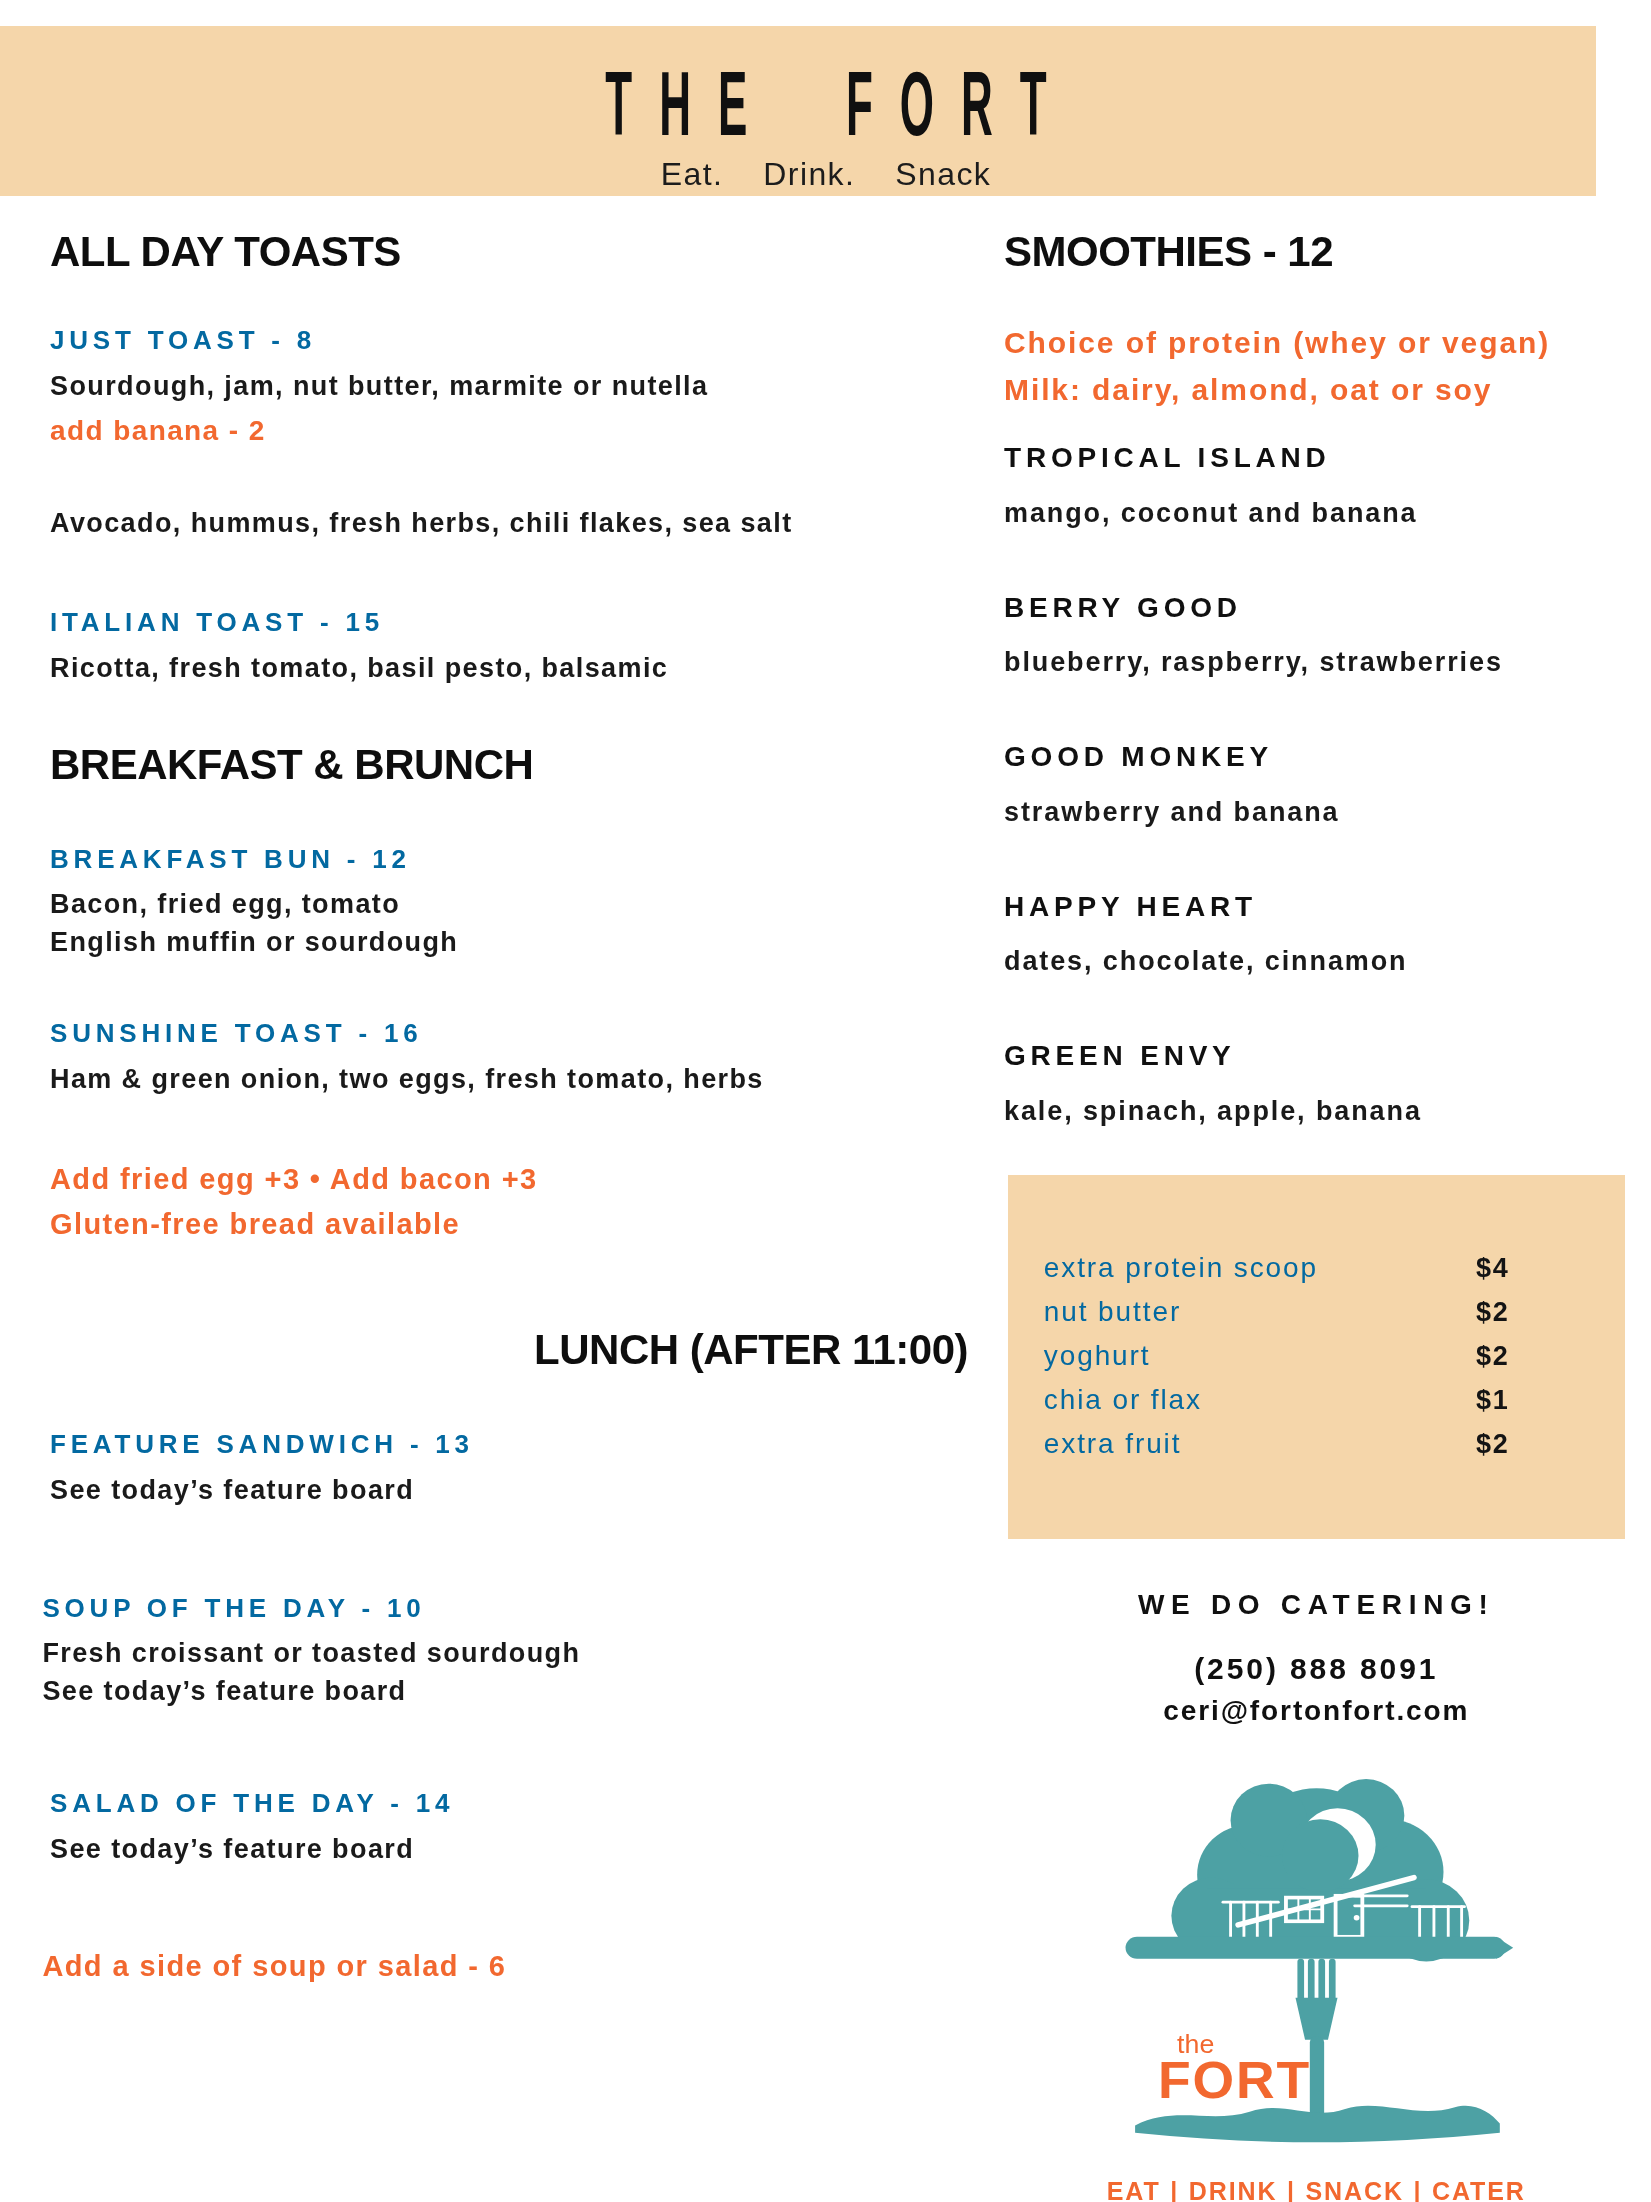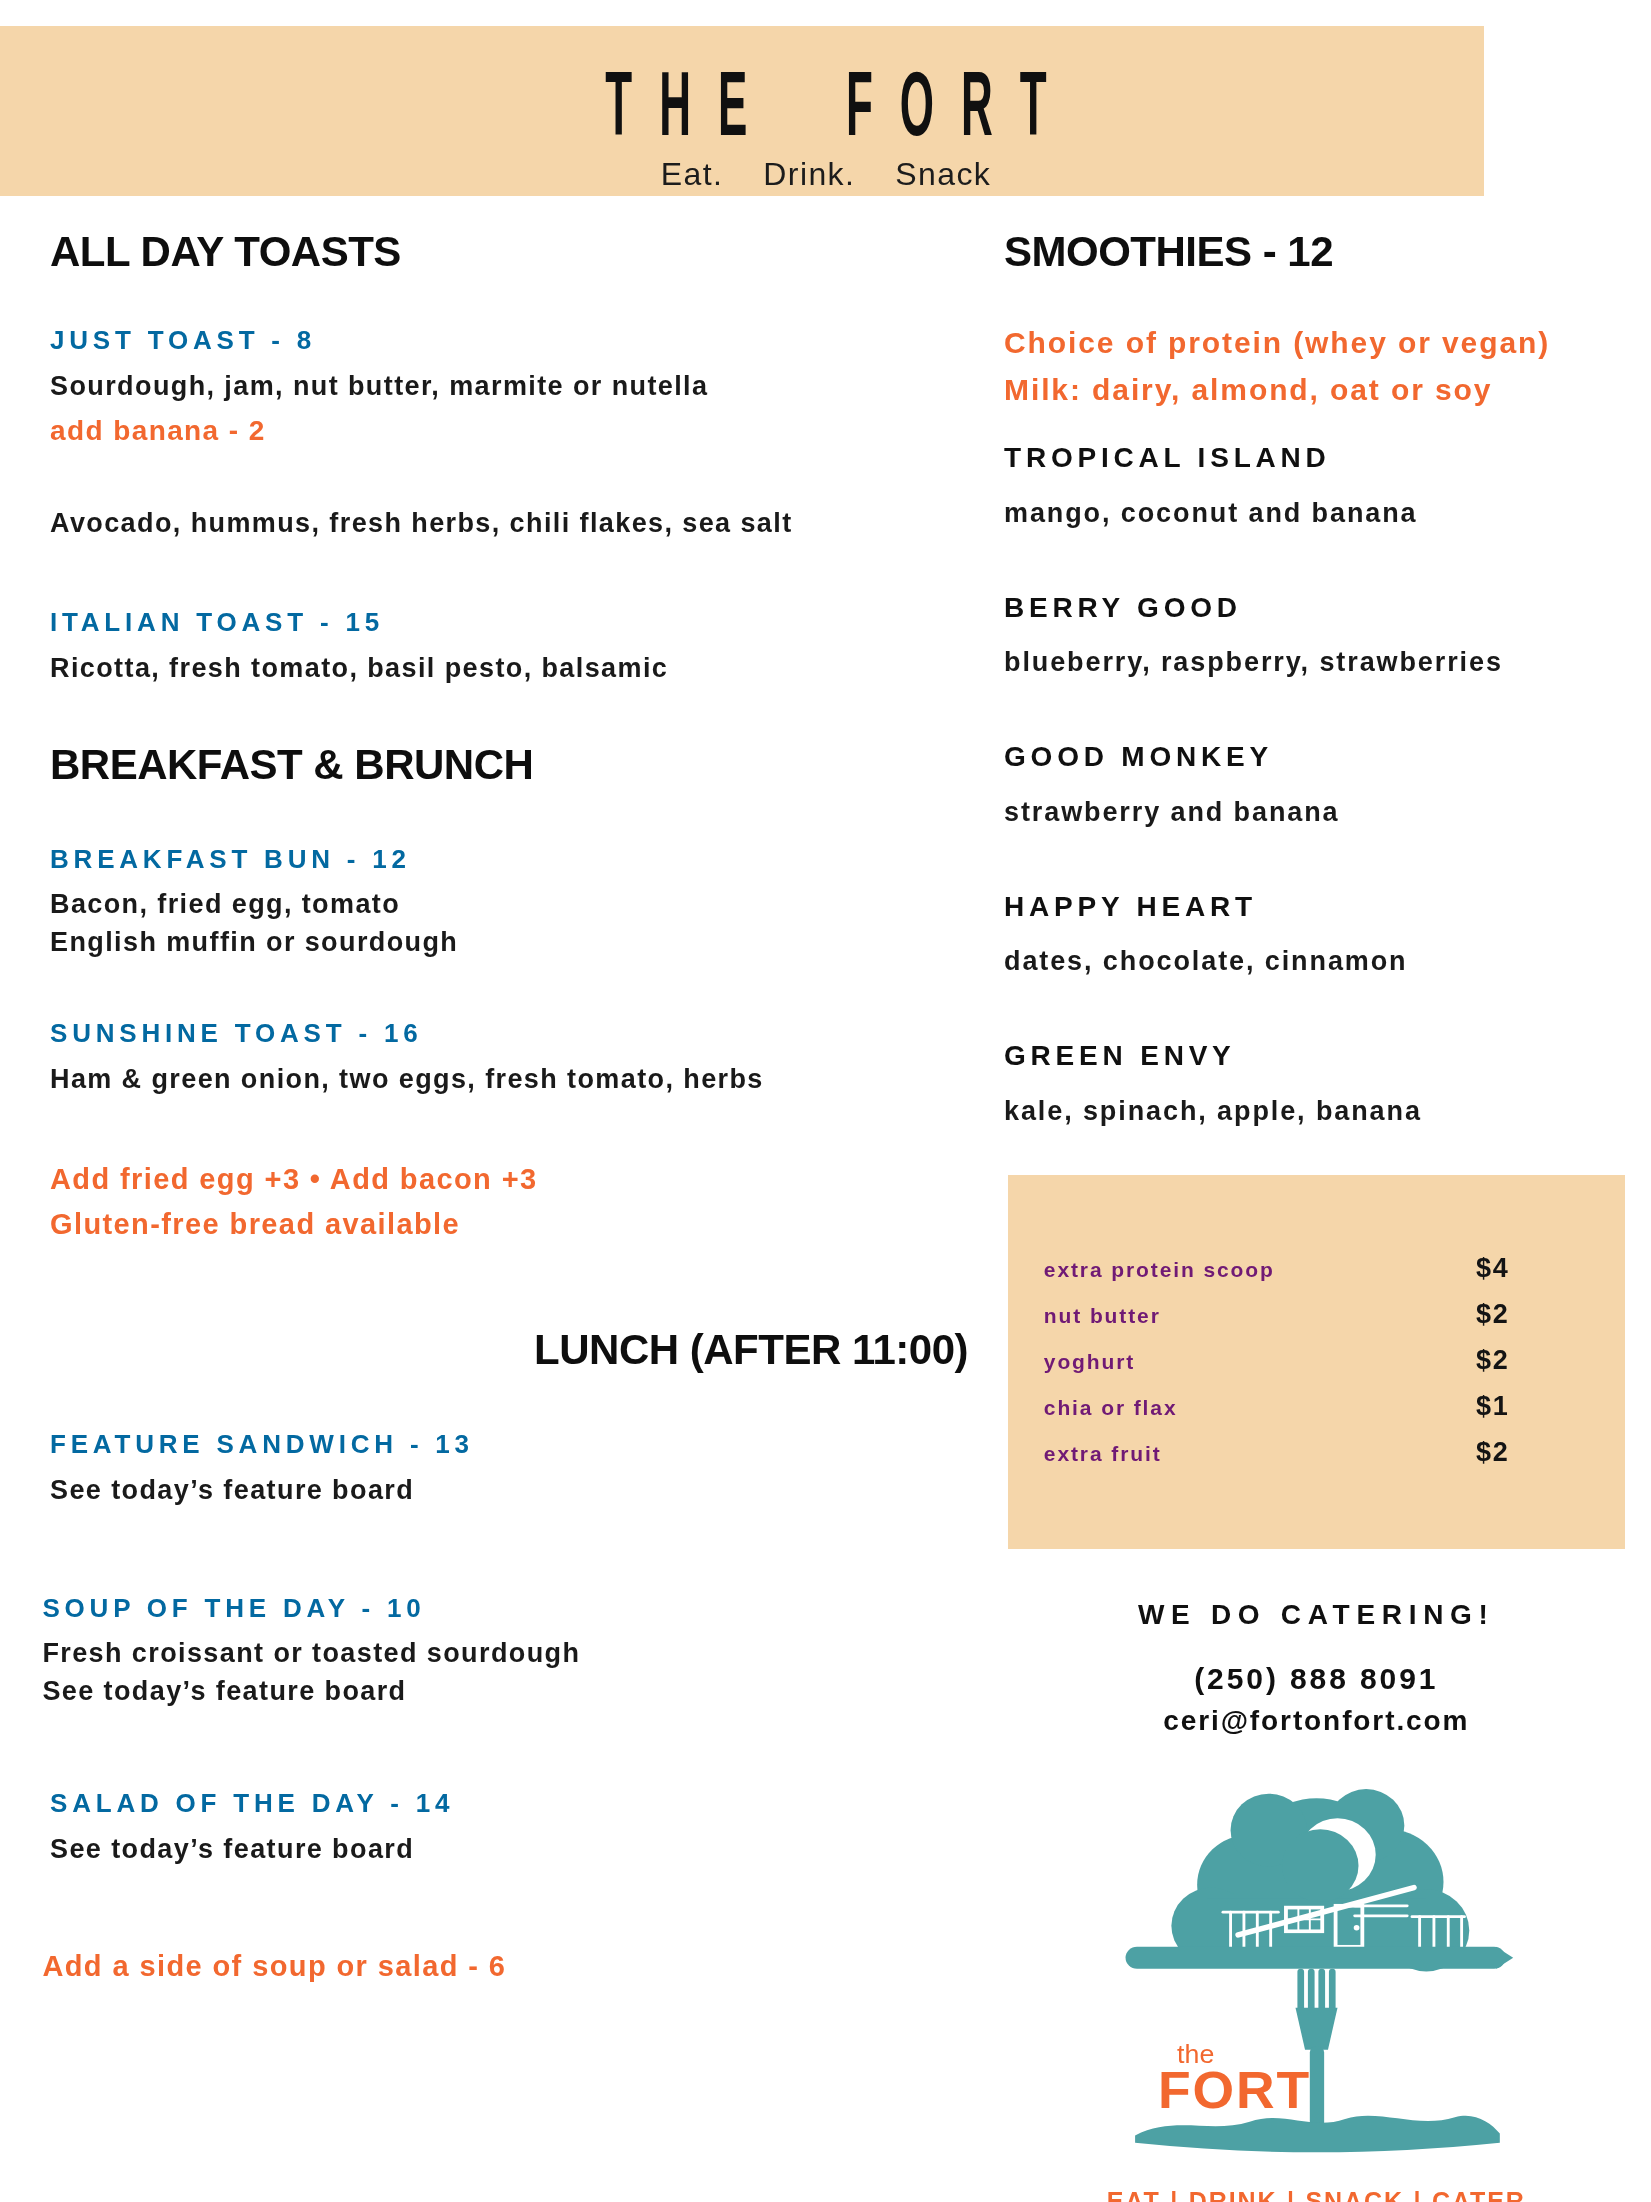--- a/index.html
+++ b/index.html
@@ -1,20 +1,20 @@
 <!DOCTYPE html>
 <html><head>
 <meta charset="utf-8">
 <style>
   html,body{margin:0;padding:0;background:#ffffff;}
   body{width:1652px;height:2202px;overflow:hidden;position:relative;
        font-family:"Liberation Sans", sans-serif;color:#161616;}
 
   
-  .header-band{position:absolute;left:0;top:26px;width:1484px;height:170px;
+  .header-band{position:absolute;left:0;top:26px;width:1596px;height:170px;
                background:#F5D6AA;}
   .header-title{position:absolute;left:0;top:32.5px;width:1652px;text-align:center;
                 font-size:44px;font-weight:700;letter-spacing:27px;text-indent:27px;
                 word-spacing:32.5px;color:#101010;line-height:1;
                 transform:scaleY(2.05);transform-origin:top center;}
   .header-tagline{position:absolute;left:0;top:130px;width:1652px;text-align:center;
                   font-size:32px;font-weight:400;color:#1c1c1c;letter-spacing:1.4px;}
   .header-tagline span{margin:0 20px;text-align:right;}
 
   
@@ -37,21 +37,21 @@
                color:#F2682F;margin-bottom:29px;}
   .smoothie{margin-bottom:63px;}
   .sname{font-size:28px;font-weight:700;letter-spacing:4.8px;line-height:32.5px;
          color:#101010;margin-bottom:23px;}
   .sdesc{font-size:27px;font-weight:700;letter-spacing:1.9px;line-height:31px;color:#1a1a1a;}
 
   .extras-box{margin-top:48px;margin-left:3.8px;width:617px;background:#F5D6AA;
               padding:71px 115px 73px 36px;box-sizing:border-box;}
   .extra-row{display:flex;justify-content:space-between;align-items:baseline;
              line-height:44px;}
-  .extra-label{font-size:21px;font-weight:700;letter-spacing:1.9px;color:#701a75;}
+  .extra-label{font-size:28px;font-weight:400;letter-spacing:1.9px;color:#0369a1;}
   .extra-price{font-size:27px;font-weight:700;letter-spacing:1.9px;color:#141414;}
 
   .catering{margin-top:50px;margin-left:3.8px;width:617px;text-align:center;}
   .catering-heading{font-size:28px;font-weight:700;letter-spacing:6.7px;line-height:32.5px;
                     color:#101010;margin-bottom:29px;}
   .catering-phone{font-size:30px;font-weight:700;letter-spacing:2.9px;line-height:38px;
                   color:#101010;margin-bottom:5.7px;}
   .catering-email{font-size:28px;font-weight:700;letter-spacing:1.9px;line-height:34px;
                   color:#101010;}
 

